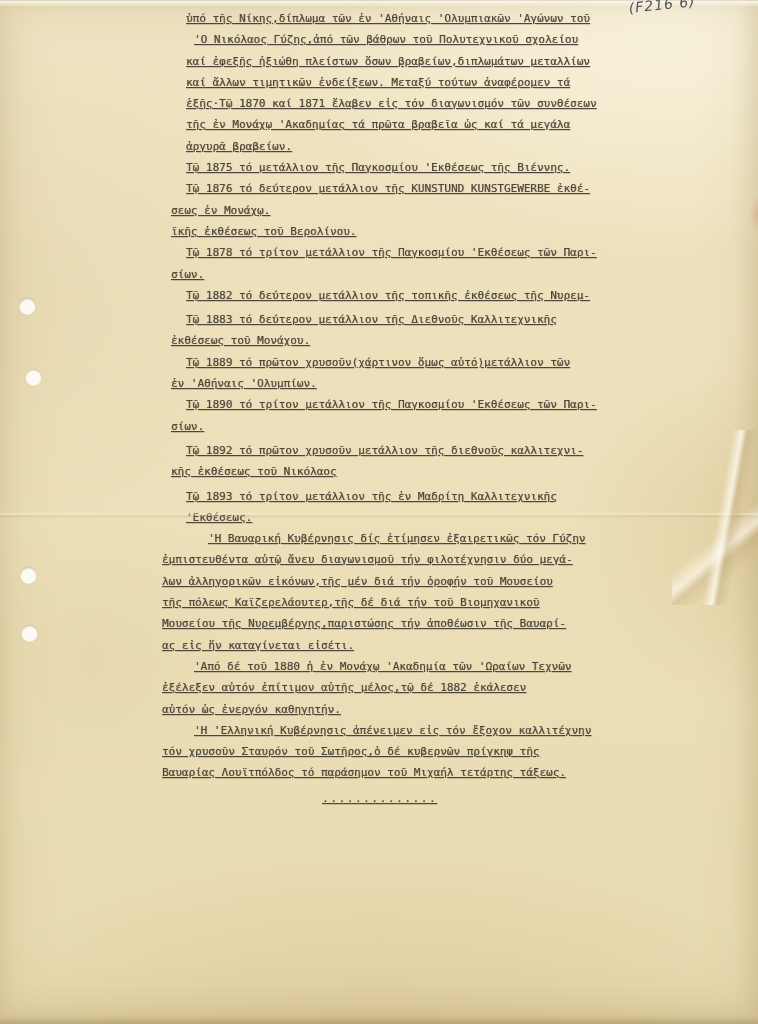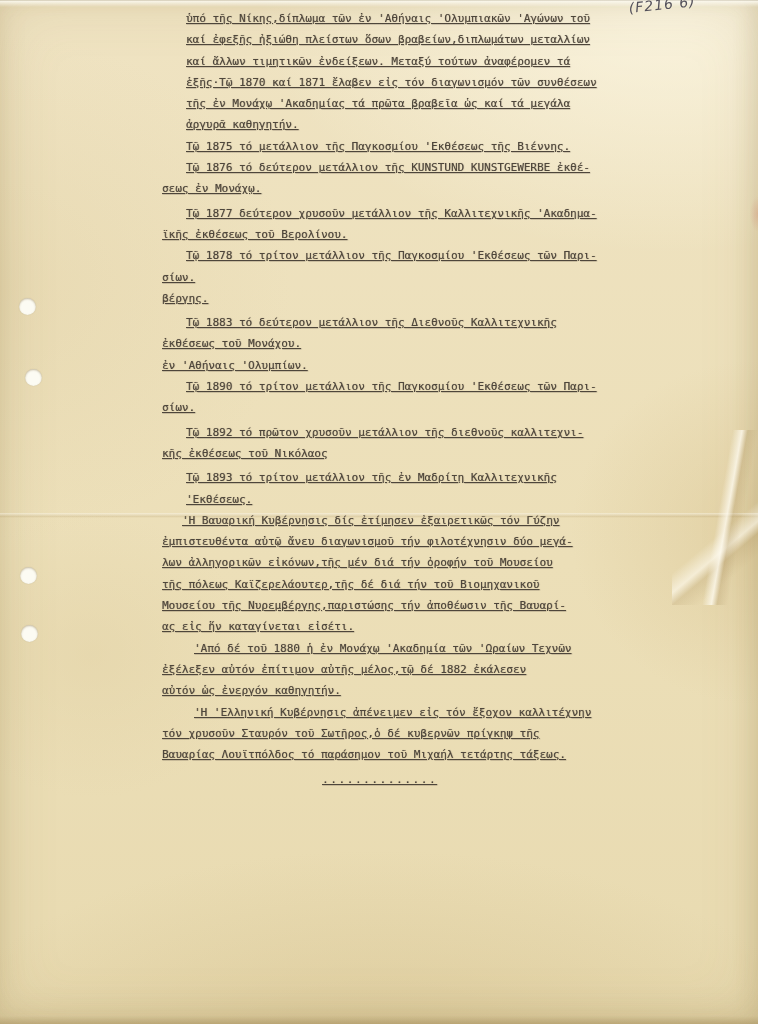--- a/index.html
+++ b/index.html
@@ -69,54 +69,55 @@
   }
   .textblock{
     position:absolute;left:162px;top:8px;width:592px;
   }
   .line{
     font-size:11px;line-height:21.3px;color:var(--ink);
     white-space:nowrap;
     text-shadow:0.4px 0.4px 0.7px rgba(76,66,54,0.55);
     text-decoration:underline;
   }
-  .indent-wrap{margin-left:0;}
+  .indent-wrap{margin-left:9px;}
   .indent-body{}
   .indent-entry{margin-left:24px;}
   .indent-opener{margin-left:32px;}
-  .indent-opener2{margin-left:20px;}
+  .indent-opener2{margin-left:46px;}
   .gap{margin-top:3px;}
   .dots{margin-left:160px;margin-top:4px;letter-spacing:1.6px;}
 </style>
 </head>
 <body>
 
 <div class="paper">
   <div class="top-edge"></div>
 
   <div class="annotation">(F216 6)</div>
 
   <div class="textblock">
     <div>
         <div class="line indent-entry">ὑπό τῆς Νίκης,δίπλωμα τῶν ἐν 'Αθήναις 'Ολυμπιακῶν 'Αγώνων τοῦ</div>
+        <div class="line indent-opener">'Ο Νικόλαος Γύζης,ἀπό τῶν βάθρων τοῦ Πολυτεχνικοῦ σχολείου</div>
         <div class="line indent-entry">καί ἐφεξῆς ἠξιώθη πλείστων ὅσων βραβείων,διπλωμάτων μεταλλίων</div>
         <div class="line indent-entry">καί ἄλλων τιμητικῶν ἐνδείξεων. Μεταξύ τούτων ἀναφέρομεν τά</div>
         <div class="line indent-entry">ἑξῆς·Τῷ 1870 καί 1871 ἔλαβεν εἰς τόν διαγωνισμόν τῶν συνθέσεων</div>
         <div class="line indent-entry">τῆς ἐν Μονάχῳ 'Ακαδημίας τά πρῶτα βραβεῖα ὡς καί τά μεγάλα</div>
-        <div class="line indent-entry">ἀργυρᾶ καθηγητήν.</div>
+        <div class="line indent-entry">ἀργυρᾶ βραβείων.</div>
         <div class="line indent-entry">Τῷ 1875 τό μετάλλιον τῆς Παγκοσμίου 'Εκθέσεως τῆς Βιέννης.</div>
         <div class="line indent-entry">Τῷ 1876 τό δεύτερον μετάλλιον τῆς KUNSTUND KUNSTGEWERBE ἐκθέ-</div>
         <div class="line indent-wrap">σεως ἐν Μονάχῳ.</div>
-        <div class="line indent-entry gap">Τῷ 1877 δεύτερον χρυσοῦν μετάλλιον τῆς Καλλιτεχνικῆς 'Ακαδημα-</div>
         <div class="line indent-wrap">ϊκῆς ἐκθέσεως τοῦ Βερολίνου.</div>
         <div class="line indent-entry">Τῷ 1878 τό τρίτον μετάλλιον τῆς Παγκοσμίου 'Εκθέσεως τῶν Παρι-</div>
         <div class="line indent-wrap">σίων.</div>
-        <div class="line indent-wrap">βέργης.</div>
+        <div class="line indent-entry">Τῷ 1882 τό δεύτερον μετάλλιον τῆς τοπικῆς ἐκθέσεως τῆς Νυρεμ-</div>
         <div class="line indent-entry gap">Τῷ 1883 τό δεύτερον μετάλλιον τῆς Διεθνοῦς Καλλιτεχνικῆς</div>
         <div class="line indent-wrap">ἐκθέσεως τοῦ Μονάχου.</div>
+        <div class="line indent-entry">Τῷ 1889 τό πρῶτον χρυσοῦν(χάρτινον ὅμως αὐτό)μετάλλιον τῶν</div>
         <div class="line indent-wrap">ἐν 'Αθήναις 'Ολυμπίων.</div>
         <div class="line indent-entry">Τῷ 1890 τό τρίτον μετάλλιον τῆς Παγκοσμίου 'Εκθέσεως τῶν Παρι-</div>
         <div class="line indent-wrap">σίων.</div>
         <div class="line indent-entry gap">Τῷ 1892 τό πρῶτον χρυσοῦν μετάλλιον τῆς διεθνοῦς καλλιτεχνι-</div>
         <div class="line indent-wrap">κῆς ἐκθέσεως τοῦ Νικόλαος</div>
         <div class="line indent-entry gap">Τῷ 1893 τό τρίτον μετάλλιον τῆς ἐν Μαδρίτῃ Καλλιτεχνικῆς</div>
         <div class="line indent-entry">'Εκθέσεως.</div>
         <div class="line indent-opener2">'Η Βαυαρική Κυβέρνησις δίς ἐτίμησεν ἐξαιρετικῶς τόν Γύζην</div>
         <div class="line indent-body">ἐμπιστευθέντα αὐτῷ ἄνευ διαγωνισμοῦ τήν φιλοτέχνησιν δύο μεγά-</div>
         <div class="line indent-body">λων ἀλληγορικῶν εἰκόνων,τῆς μέν διά τήν ὀροφήν τοῦ Μουσείου</div>

